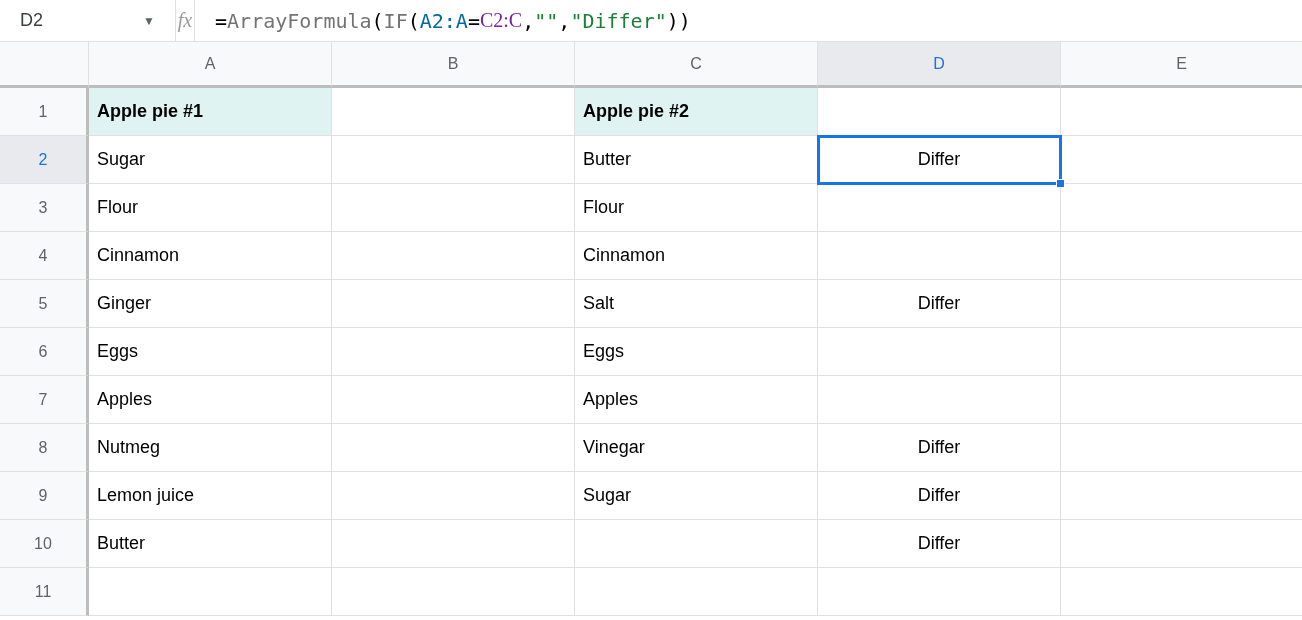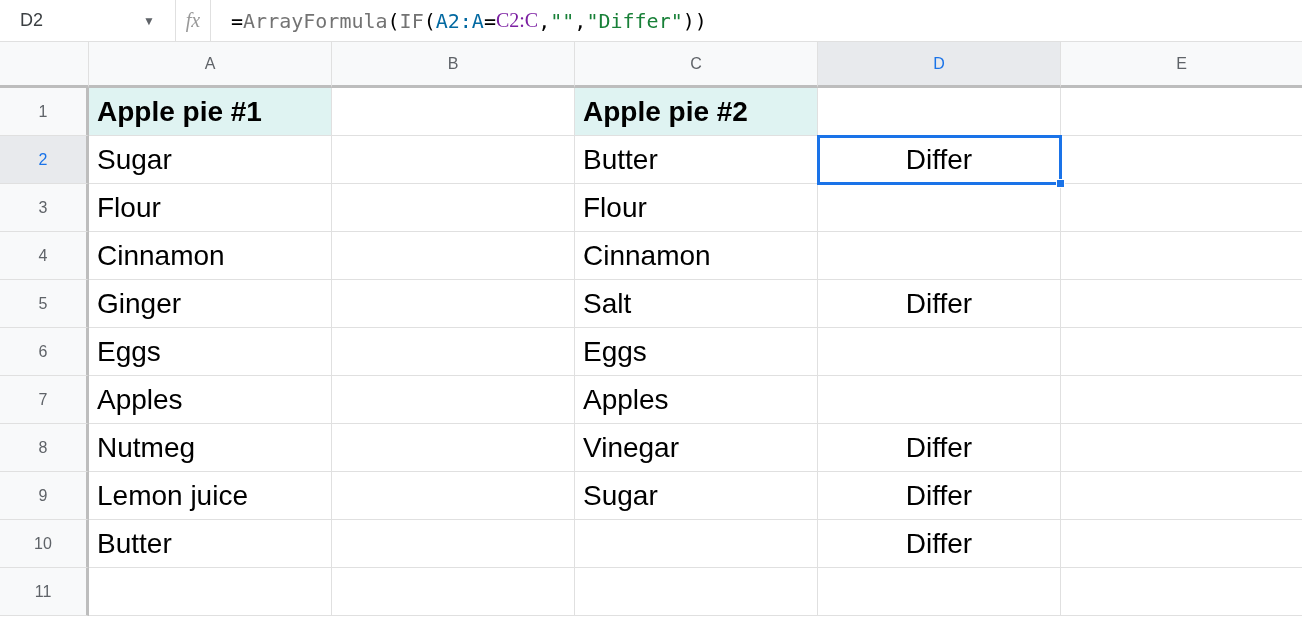--- a/index.html
+++ b/index.html
@@ -29,21 +29,21 @@
       display: flex;
       align-items: center;
       justify-content: space-between;
       height: 100%;
     }
     .name-box-dropdown {
       color: #5f6368;
       font-size: 12px;
     }
     .fx-icon {
-      width: 36px;
+      width: 20px;
       text-align: center;
       font-style: italic;
       font-family: Georgia, "Times New Roman", serif;
       color: #999;
       font-size: 20px;
       border-left: 1px solid #e0e0e0;
       border-right: 1px solid #e0e0e0;
       height: 100%;
       display: flex;
       align-items: center;
@@ -123,21 +123,21 @@
       flex: 1;
     }
     .cell-row {
       display: flex;
       height: 48px;
     }
     .cell {
       border-right: 1px solid #e0e0e0;
       border-bottom: 1px solid #e0e0e0;
       padding: 0 8px;
-      font-size: 28px;
+      font-size: 18px;
       display: flex;
       align-items: center;
       color: #000;
       position: relative;
     }
     .cell.header-cell {
       background: #dff3f2;
       font-weight: bold;
     }
     .cell.centered {

